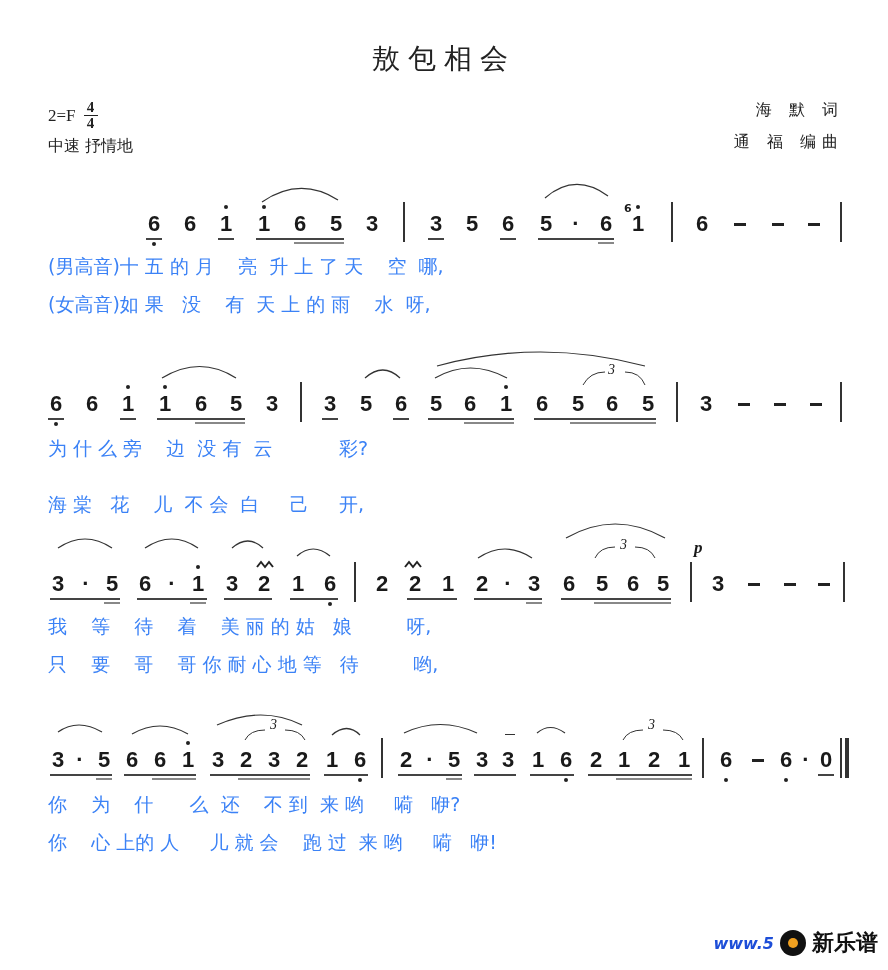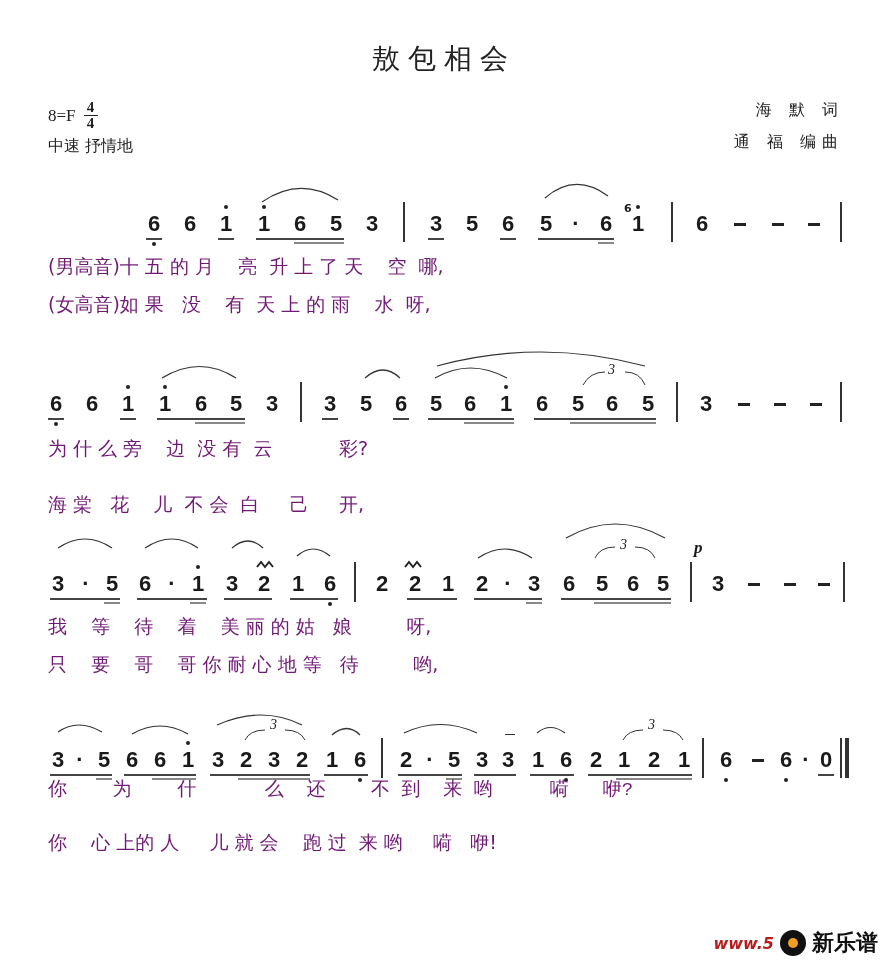--- a/index.html
+++ b/index.html
@@ -13,36 +13,36 @@
   .frac .bar { width:14px; border-top:1px solid #222; }
   .tempo { left:48px; top:136px; }
   .credit { right:44px; text-align:left; letter-spacing:6px;}
   .note { position:absolute; font-family:"Liberation Sans",sans-serif; font-weight:bold; font-size:22px; width:16px; text-align:center; line-height:24px; }
   .dot-hi::before { content:""; position:absolute; left:6px; top:-7px; width:4px; height:4px; border-radius:50%; background:#222; }
   .dot-lo::after { content:""; position:absolute; left:6px; top:30px; width:4px; height:4px; border-radius:50%; background:#222; }
   .dash { position:absolute; width:12px; height:3px; background:#222; }
   .uline { position:absolute; height:2px; background:#444; }
   .uline2 { position:absolute; height:2px; background:#888; }
   .bar-line { position:absolute; width:2px; height:40px; background:#333; }
-  .lyric { position:absolute; font-size:19px; white-space:pre; letter-spacing:0px; color:#701a75; }
+  .lyric { position:absolute; font-size:19px; white-space:pre; letter-spacing:0px; color:#3b82f6; }
   svg.arcs { position:absolute; left:0; top:0; width:888px; height:970px; pointer-events:none; }
   .triplet { position:absolute; font-family:"Liberation Serif",serif; font-style:italic; font-size:14px; }
   .brand { right:10px; bottom:12px; display:flex; align-items:center; gap:6px; }
-  .brand .url { font-style:italic; font-weight:bold; font-size:16px; color:#b91c1c; }
+  .brand .url { font-style:italic; font-weight:bold; font-size:16px; color:#1d4ed8; }
   .brand .disc { width:26px; height:26px; border-radius:50%; background:#111; position:relative; }
   .brand .disc::after { content:""; position:absolute; left:8px; top:8px; width:10px; height:10px; border-radius:50%; background:#f0a020; }
   .brand .name { font-weight:bold; font-size:22px; color:#111; }
 </style>
 </head>
 <body>
 
 <div class="abs title">敖包相会</div>
 
 <div class="abs key meta">
-  <span>8=F</span>
+  <span>2=F</span>
   <span class="frac">
     <span>4</span>
     <span class="bar"></span>
     <span>4</span>
   </span>
 </div>
 <div class="abs tempo meta">中速 抒情地</div>
 <div class="abs credit meta" style="top:100px;">海 默 词</div>
 <div class="abs credit meta" style="top:132px;">通 福 编曲</div>
 
@@ -252,21 +252,21 @@
   <div class="uline2" style="left:616px;top:778px;width:76px;"></div>
   <div class="bar-line" style="left:702px;top:738px;"></div>
   <span class="note dot-lo" style="left:718px;top:748px;">6</span>
   <span class="dash" style="left:752px;top:759px;"></span>
   <span class="note dot-lo" style="left:778px;top:748px;">6</span>
   <span class="note" style="left:798px;top:748px;">·</span>
   <span class="note" style="left:818px;top:748px;">0</span>
   <div class="uline" style="left:818px;top:774px;width:16px;"></div>
   <div class="bar-line" style="left:840px;top:738px;"></div>
   <div class="bar-line" style="left:845px;top:738px;width:4px;"></div>
-  <div class="lyric" style="left:48px;top:776px;font-family:Liberation Mono, monospace;">你    为    什      么  还    不 到  来 哟     嗬   咿?</div>
+  <div class="lyric" style="left:48px;top:792px;">你    为    什      么  还    不 到  来 哟     嗬   咿?</div>
   <div class="lyric" style="left:48px;top:830px;">你    心 上的 人     儿 就 会    跑 过  来 哟     嗬   咿!</div>
 </div>
 
 <div class="abs brand">
   <span class="url">www.5</span>
   <span class="disc"></span>
   <span class="name">新乐谱</span>
 </div>
 
 </body></html>

